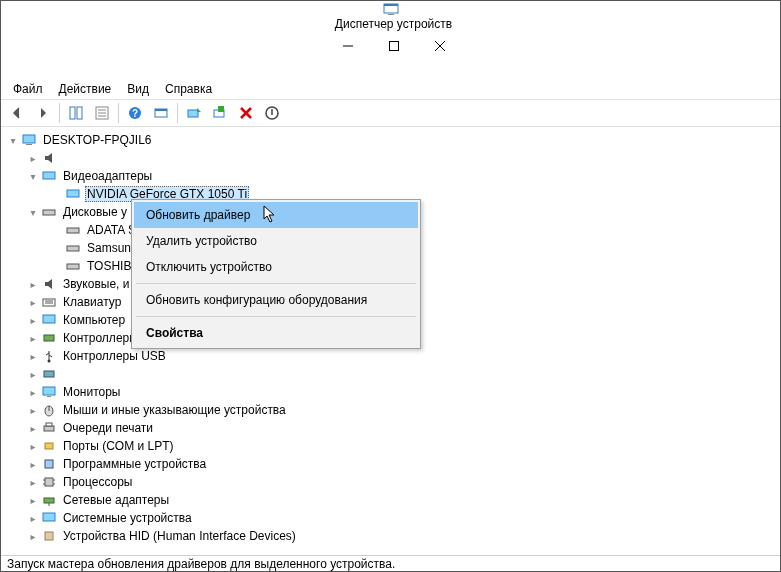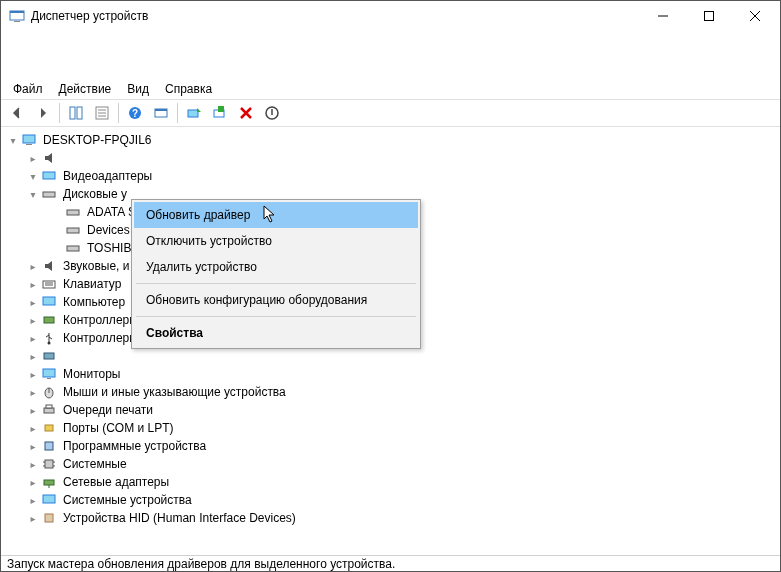--- a/index.html
+++ b/index.html
@@ -1,18 +1,18 @@
 <!DOCTYPE html>
 <html><head>
 <meta charset="utf-8">
 <style>
   * { box-sizing: border-box; margin: 0; padding: 0; }
   body { font-family: "Segoe UI", Tahoma, sans-serif; font-size: 12px; background: #fff; width: 781px; height: 572px; overflow: hidden; border: 1px solid #555; display: flex; flex-direction: column; }
   
-  .titlebar { height: 30px; display: flex; align-items: center; padding: 0 2px 0 8px; background: #fff; }
+  .titlebar { height: 30px; display: flex; align-items: center; padding: 0 2px 0 8px; background: #fff; flex-direction: column; }
   .titlebar-icon { width: 16px; height: 16px; margin-right: 6px; }
   .titlebar-title { flex: 1; font-size: 12px; }
   .titlebar-btns { display: flex; }
   .titlebar-btn { width: 46px; height: 30px; display: flex; align-items: center; justify-content: center; font-family: inherit; }
 
   .menubar { height: 20px; display: flex; align-items: center; padding: 0 4px; font-size: 12px; margin-top: 48px; }
   .menu-item { padding: 2px 8px; cursor: default; }
 
   .toolbar { height: 28px; display: flex; align-items: center; padding: 2px 4px; border-top: 1px solid #e0e0e0; border-bottom: 1px solid #e0e0e0; gap: 2px; }
   .tool-btn { width: 24px; height: 24px; display: flex; align-items: center; justify-content: center; border: 1px solid transparent; cursor: default; }
@@ -166,20 +166,29 @@
 
   <div class="tree-node indent-1">
       <span class="expander">▾</span>
       <span class="icon">
         <svg width="14" height="14">
           <rect x="1" y="3" width="12" height="7" fill="#8bd6f0" stroke="#2a7de1"></rect>
         </svg>
       </span>
       <span class="label">Видеоадаптеры</span>
     </div>
+  <div class="tree-node indent-2 selected">
+      <span class="expander"></span>
+      <span class="icon">
+        <svg width="14" height="14">
+          <rect x="1" y="3" width="12" height="7" fill="#8bd6f0" stroke="#2a7de1"></rect>
+        </svg>
+      </span>
+      <span class="label">NVIDIA GeForce GTX 1050 Ti</span>
+    </div>
 
   <div class="tree-node indent-1">
       <span class="expander">▾</span>
       <span class="icon">
         <svg width="14" height="14">
           <rect x="1" y="5" width="12" height="5" fill="#ccc" stroke="#555"></rect>
         </svg>
       </span>
       <span class="label">Дисковые у</span>
     </div>
@@ -192,21 +201,21 @@
       </span>
       <span class="label">ADATA S</span>
     </div>
   <div class="tree-node indent-2">
       <span class="expander"></span>
       <span class="icon">
         <svg width="14" height="14">
           <rect x="1" y="5" width="12" height="5" fill="#ccc" stroke="#555"></rect>
         </svg>
       </span>
-      <span class="label">Devices</span>
+      <span class="label">Samsun</span>
     </div>
   <div class="tree-node indent-2">
       <span class="expander"></span>
       <span class="icon">
         <svg width="14" height="14">
           <rect x="1" y="5" width="12" height="5" fill="#ccc" stroke="#555"></rect>
         </svg>
       </span>
       <span class="label">TOSHIBA</span>
     </div>
@@ -319,21 +328,21 @@
       <span class="expander">▸</span>
       <span class="icon">
         <svg width="14" height="14">
           <rect x="3" y="3" width="8" height="8" fill="#ccc" stroke="#555"></rect>
           <line x1="1" y1="5" x2="3" y2="5" stroke="#555"></line>
           <line x1="1" y1="9" x2="3" y2="9" stroke="#555"></line>
           <line x1="11" y1="5" x2="13" y2="5" stroke="#555"></line>
           <line x1="11" y1="9" x2="13" y2="9" stroke="#555"></line>
         </svg>
       </span>
-      <span class="label">Системные</span>
+      <span class="label">Процессоры</span>
     </div>
   <div class="tree-node indent-1">
       <span class="expander">▸</span>
       <span class="icon">
         <svg width="14" height="14">
           <rect x="2" y="5" width="10" height="5" fill="#7a5" stroke="#363"></rect>
           <line x1="7" y1="10" x2="7" y2="13" stroke="#363"></line>
         </svg>
       </span>
       <span class="label">Сетевые адаптеры</span>
@@ -352,22 +361,22 @@
       <span class="icon">
         <svg width="14" height="14">
           <rect x="3" y="3" width="8" height="8" fill="#dca" stroke="#a75"></rect>
         </svg>
       </span>
       <span class="label">Устройства HID (Human Interface Devices)</span>
     </div>
 
   <div class="context-menu" style="left:130px; top:72px;">
     <div class="ctx-item hovered">Обновить драйвер</div>
+    <div class="ctx-item">Удалить устройство</div>
     <div class="ctx-item">Отключить устройство</div>
-    <div class="ctx-item">Удалить устройство</div>
     <div class="ctx-sep"></div>
     <div class="ctx-item">Обновить конфигурацию оборудования</div>
     <div class="ctx-sep"></div>
     <div class="ctx-item" style="font-weight:bold;">Свойства</div>
   </div>
 
   <span class="cursor-arrow" style="left:262px; top:78px;">
     <svg width="14" height="18">
         <path d="M1 1 L1 14 L4 11 L7 17 L9 16 L6 10 L11 10 Z" fill="#fff" stroke="#000" stroke-width="1"></path>
       </svg>

